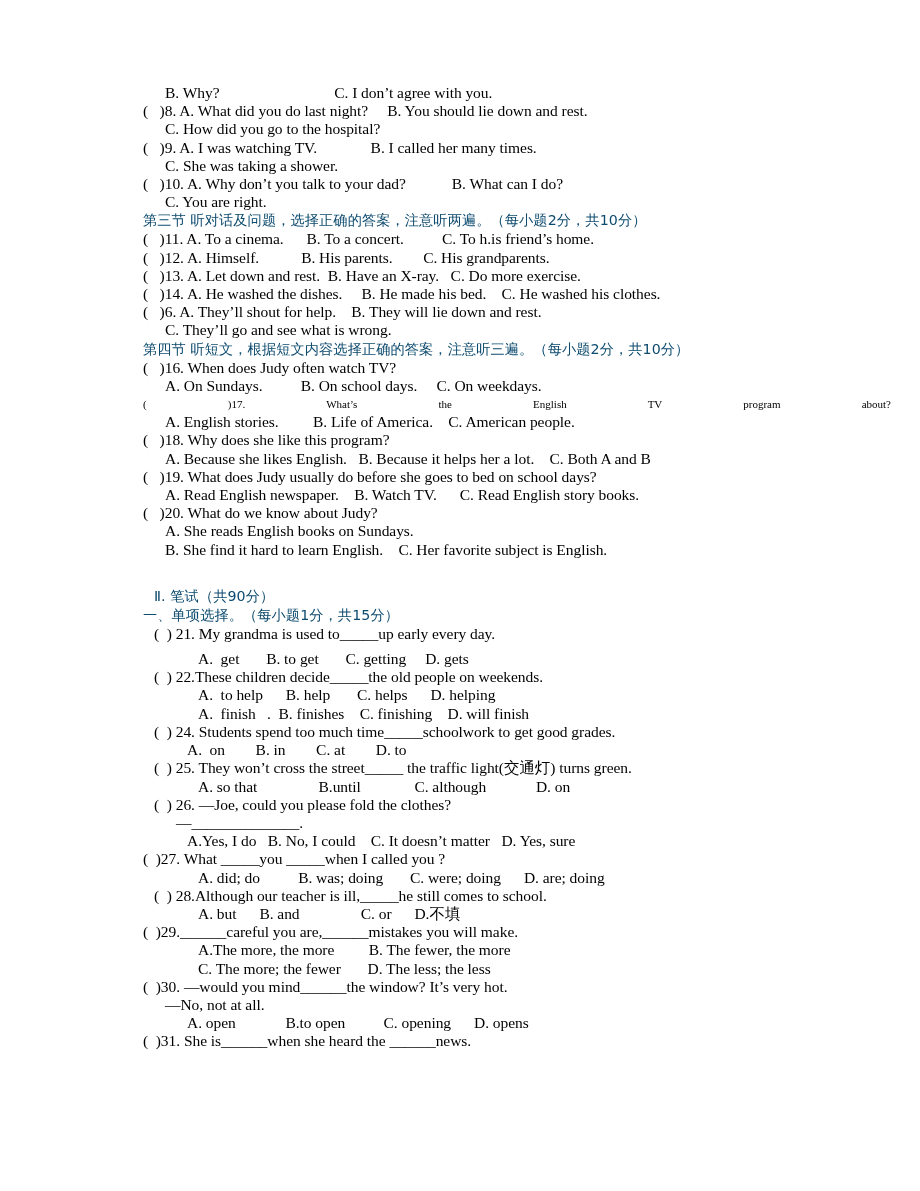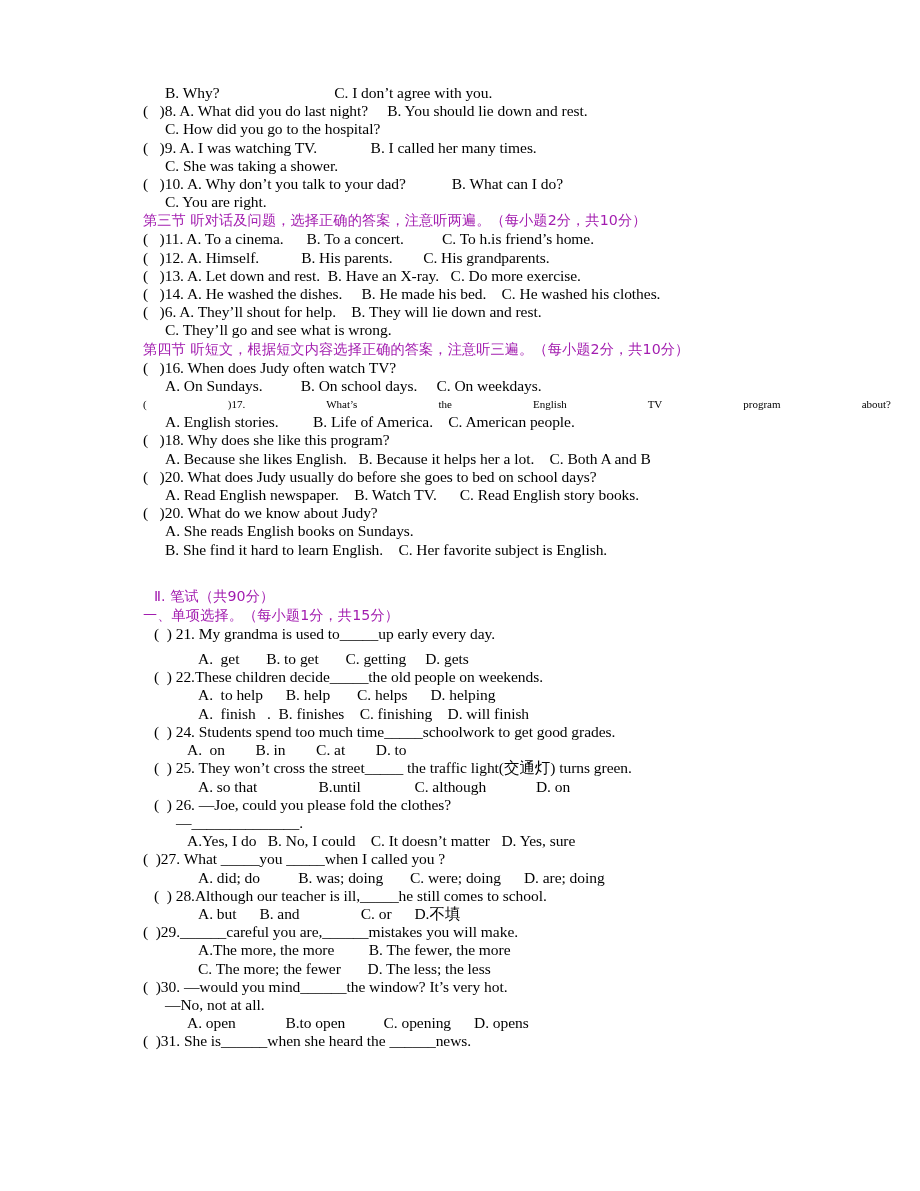--- a/index.html
+++ b/index.html
@@ -33,21 +33,21 @@
   .line {
     font-size: 15.5px;
     line-height: 18.2px;
     white-space: pre-wrap;
     letter-spacing: -0.05px;
   }
   .cn {
     font-family: "DejaVu Sans", "Liberation Sans", sans-serif;
     font-size: 14.2px;
     line-height: 19px;
-    color: #a21caf;
+    color: #0c4a6e;
     white-space: pre-wrap;
     letter-spacing: 0.1px;
   }
   .justified {
     text-align: justify;
     text-align-last: justify;
     font-size: 11px;
     line-height: 18.2px;
     white-space: normal;
   }
@@ -86,21 +86,21 @@
     </div>
 
     <div>
       <div class="cn">第四节 听短文，根据短文内容选择正确的答案，注意听三遍。（每小题2分，共10分）</div>
       <div class="line">(   )16. When does Judy often watch TV?</div>
       <div class="line ind2">A. On Sundays.          B. On school days.     C. On weekdays.</div>
       <div class="justified">(   )17. What’s the English TV program about?</div>
       <div class="line ind2">A. English stories.         B. Life of America.    C. American people.</div>
       <div class="line">(   )18. Why does she like this program?</div>
       <div class="line ind2">A. Because she likes English.   B. Because it helps her a lot.    C. Both A and B</div>
-      <div class="line">(   )20. What does Judy usually do before she goes to bed on school days?</div>
+      <div class="line">(   )19. What does Judy usually do before she goes to bed on school days?</div>
       <div class="line ind2">A. Read English newspaper.    B. Watch TV.      C. Read English story books.</div>
       <div class="line">(   )20. What do we know about Judy?</div>
       <div class="line ind2">A. She reads English books on Sundays.</div>
       <div class="line ind2">B. She find it hard to learn English.    C. Her favorite subject is English.</div>
     </div>
 
     <div class="gap-lg"></div>
 
     <div>
       <div class="cn ind1">Ⅱ. 笔试（共90分）</div>

